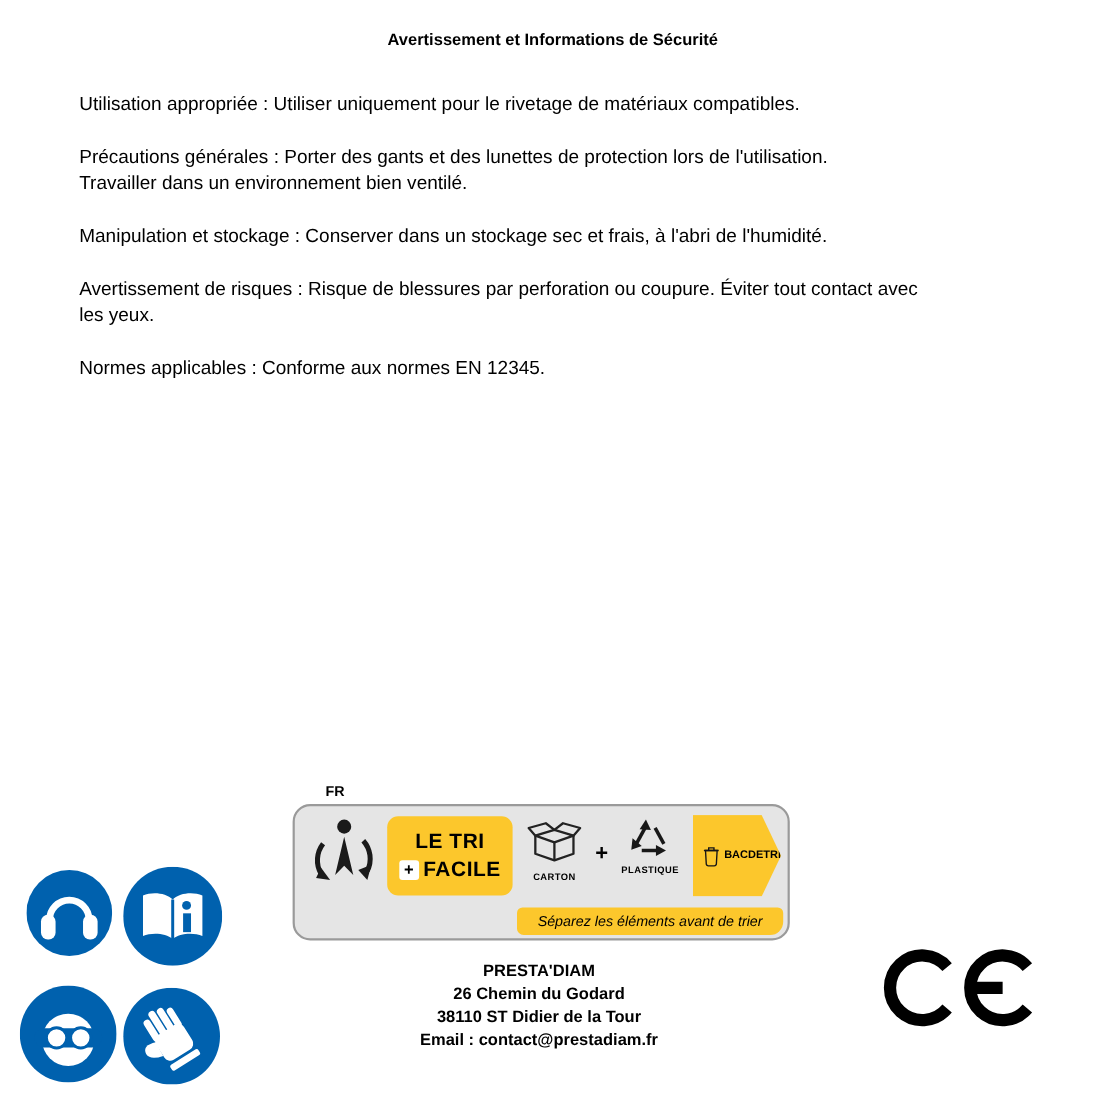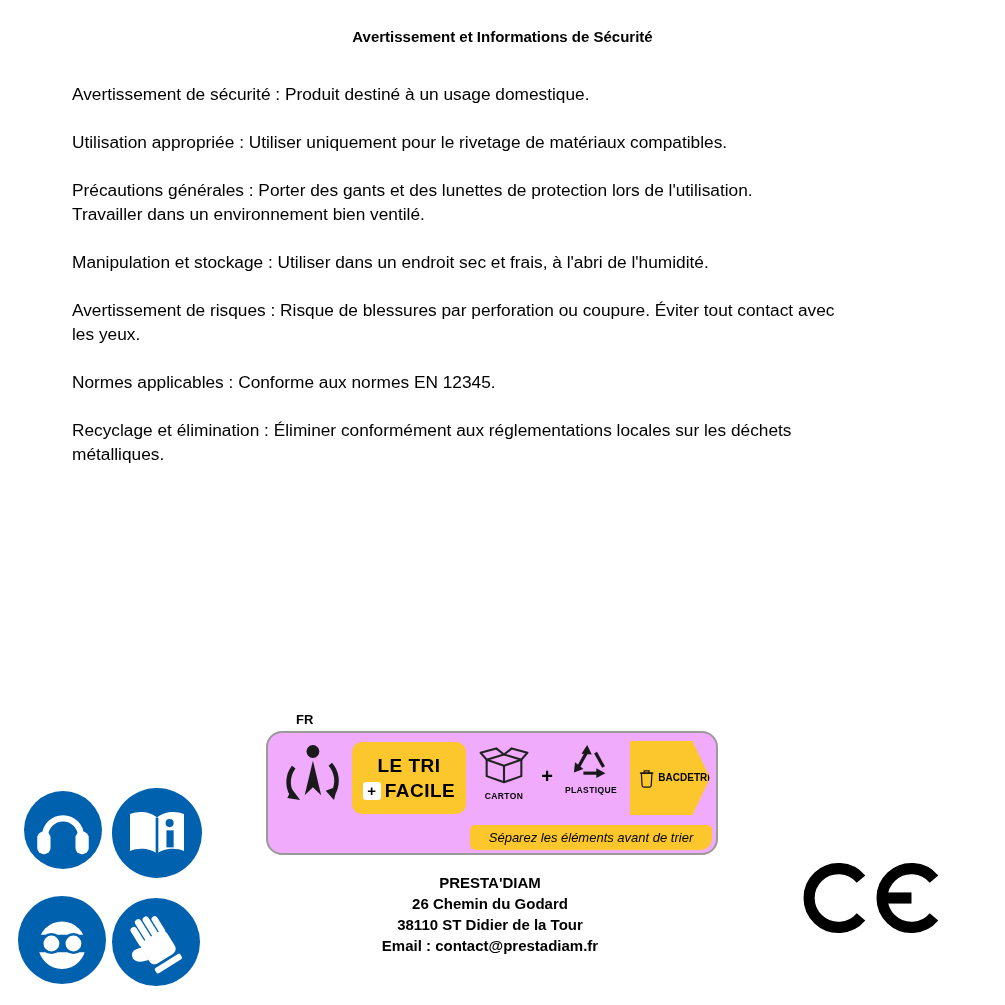--- a/index.html
+++ b/index.html
@@ -10,21 +10,21 @@
   .body-text p{margin:0 0 24px;white-space:pre-line;}
 
   .icon-circle{position:absolute;}
   .pos-ear{left:24px;top:791px;width:78px;height:78px;}
   .pos-book{left:112px;top:788px;width:90px;height:90px;}
   .pos-goggles{left:18px;top:896px;width:88px;height:88px;}
   .pos-gloves{left:112px;top:898px;width:88px;height:88px;}
   .icon-circle svg{display:block;width:100%;height:100%;}
 
   .fr-label{position:absolute;left:268px;top:712px;font-size:13px;font-weight:bold;margin-left:28px;}
-  .tri-card{position:absolute;left:266px;top:731px;width:452px;height:124px;border:2px solid #9a9a9a;border-radius:16px;background:#f0abfc;box-sizing:border-box;}
+  .tri-card{position:absolute;left:266px;top:731px;width:452px;height:124px;border:2px solid #9a9a9a;border-radius:16px;background:#e5e5e5;box-sizing:border-box;}
   .triman{position:absolute;left:12px;top:6px;width:64px;height:78px;}
   .triman svg{width:100%;height:100%;}
   .letri-box{position:absolute;left:84px;top:9px;width:114px;height:72px;background:#FCC72C;border-radius:10px;display:flex;flex-direction:column;align-items:center;justify-content:center;gap:3px;}
   .letri-line1{font-size:19px;font-weight:800;letter-spacing:.5px;}
   .letri-line2{display:flex;align-items:center;gap:4px;}
   .plus-badge{width:18px;height:18px;background:#fff;border-radius:3px;display:flex;align-items:center;justify-content:center;font-size:15px;font-weight:800;}
   .letri-facile{font-size:19px;font-weight:800;letter-spacing:.5px;}
   .mat-sec{position:absolute;top:10px;text-align:center;}
   .mat-carton{left:202px;width:68px;}
   .mat-plastique{left:288px;width:70px;}
@@ -37,30 +37,27 @@
   .ce-mark{position:absolute;left:798px;top:856px;width:152px;height:84px;}
 </style>
 </head>
 <body>
 
 <div class="page">
 
   <h1 class="doc-title">Avertissement et Informations de Sécurité</h1>
 
   <div class="body-text">
-    <p>Avertissement de sécurité : Produit destiné à un usage domestique.</p>
     <p>Utilisation appropriée : Utiliser uniquement pour le rivetage de matériaux compatibles.</p>
     <p>Précautions générales : Porter des gants et des lunettes de protection lors de l'utilisation.
 Travailler dans un environnement bien ventilé.</p>
-    <p>Manipulation et stockage : Utiliser dans un endroit sec et frais, à l'abri de l'humidité.</p>
+    <p>Manipulation et stockage : Conserver dans un stockage sec et frais, à l'abri de l'humidité.</p>
     <p>Avertissement de risques : Risque de blessures par perforation ou coupure. Éviter tout contact avec
 les yeux.</p>
     <p>Normes applicables : Conforme aux normes EN 12345.</p>
-    <p>Recyclage et élimination : Éliminer conformément aux réglementations locales sur les déchets
-métalliques.</p>
   </div>
 
   <div class="icon-circle pos-ear">
     <svg viewBox="0 0 100 100">
       <circle cx="50" cy="50" r="50" fill="#0061AE"></circle>
       <path d="M27 66 V58 A23 23 0 0 1 73 58 V66" fill="none" stroke="#fff" stroke-width="8"></path>
       <rect x="17" y="52" width="17" height="29" rx="8" fill="#fff"></rect>
       <rect x="66" y="52" width="17" height="29" rx="8" fill="#fff"></rect>
     </svg>
   </div>

